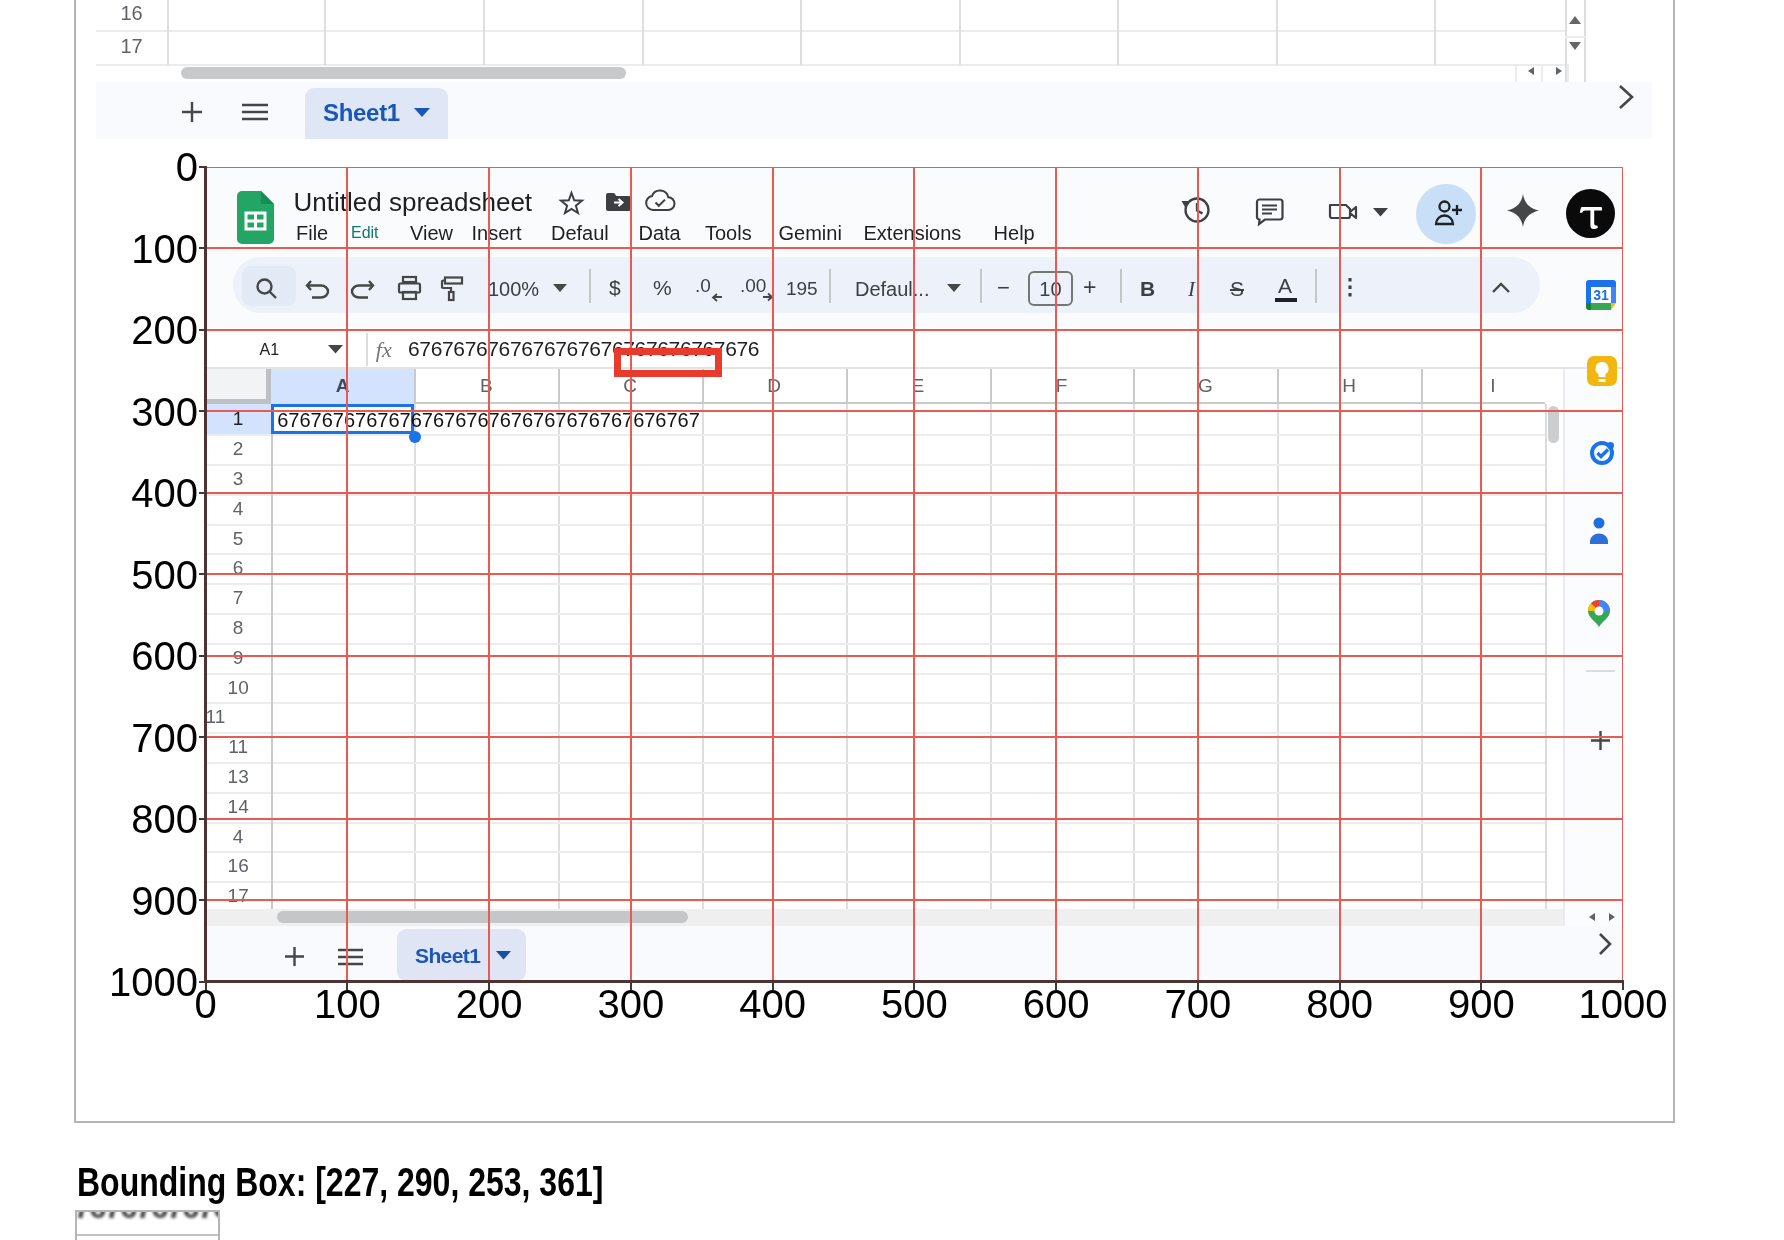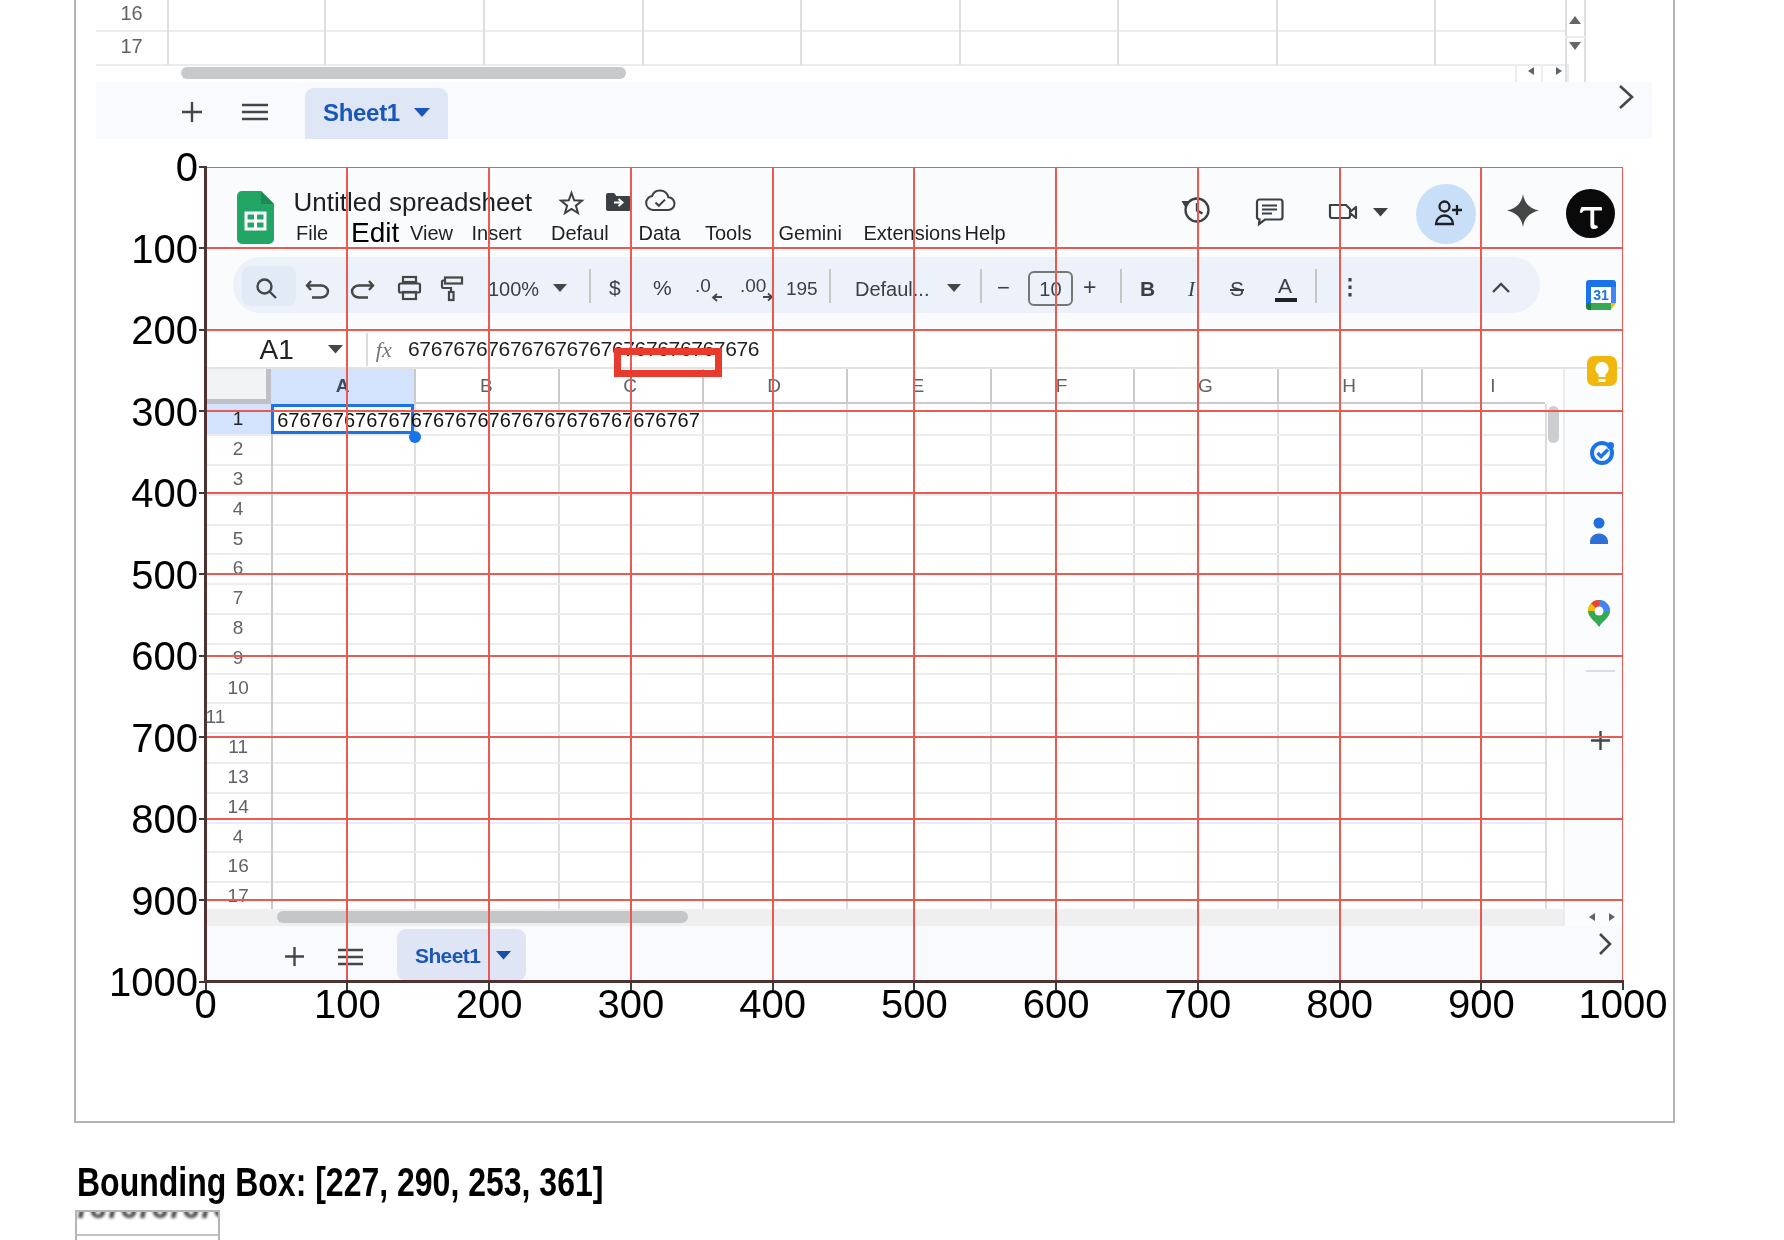--- a/index.html
+++ b/index.html
@@ -121,29 +121,29 @@
     </svg>
 <svg style="left:400px;top:26px;" width="25" height="18">
       <path d="M0 2 a2 2 0 0 1 2-2 H8 l2.5 3 H23 a2 2 0 0 1 2 2 V16 a2 2 0 0 1 -2 2 H2 a2 2 0 0 1 -2-2 Z" fill="#3c4043"></path>
       <path d="M8 9.5 H16 M12.5 6 L16.5 9.5 L12.5 13" stroke="#fff" stroke-width="2" fill="none"></path>
     </svg>
 <svg style="left:439px;top:25px;" width="31" height="21">
       <path d="M8 18 a7 7 0 0 1 -1 -13.9 a8.5 8.5 0 0 1 16.3 1.2 A6 6 0 0 1 23 18 Z" fill="none" stroke="#3c4043" stroke-width="2"></path>
       <path d="M10.5 10.5 L13.8 13.8 L20 7.6" stroke="#3c4043" stroke-width="2" fill="none"></path>
     </svg>
 <div class="a" style="left:90.4px;top:56px;font-size:20px;line-height:20px;color:#1f1f1f;">File</div>
-<div class="a" style="left:145.4px;top:56px;font-size:28px;line-height:20px;color:#000000;">Edit</div>
+<div class="a" style="left:145.4px;top:56px;font-size:16px;line-height:20px;color:#0f766e;">Edit</div>
 <div class="a" style="left:204.4px;top:56px;font-size:20px;line-height:20px;color:#1f1f1f;">View</div>
 <div class="a" style="left:265.9px;top:56px;font-size:20px;line-height:20px;color:#1f1f1f;">Insert</div>
 <div class="a" style="left:345.4px;top:56px;font-size:20px;line-height:20px;color:#1f1f1f;">Defaul</div>
 <div class="a" style="left:432.9px;top:56px;font-size:20px;line-height:20px;color:#1f1f1f;">Data</div>
 <div class="a" style="left:499.4px;top:56px;font-size:20px;line-height:20px;color:#1f1f1f;">Tools</div>
 <div class="a" style="left:572.9px;top:56px;font-size:20px;line-height:20px;color:#1f1f1f;">Gemini</div>
 <div class="a" style="left:657.9px;top:56px;font-size:20px;line-height:20px;color:#1f1f1f;">Extensions</div>
-<div class="a" style="left:759px;top:56px;font-size:20px;line-height:20px;color:#1f1f1f;">Help</div>
+<div class="a" style="left:788px;top:56px;font-size:20px;line-height:20px;color:#1f1f1f;">Help</div>
 <svg style="left:976px;top:28px;" width="30" height="30">
       <circle cx="15" cy="15" r="11.5" fill="none" stroke="#3c4043" stroke-width="2.3"></circle>
       <path d="M0.5 9 L8.5 9 L4 15 Z" fill="#3c4043" transform="translate(-1,-3)"></path>
       <path d="M15 8 V15.5 L20.5 18.5" stroke="#3c4043" stroke-width="2.3" fill="none"></path>
     </svg>
 <svg style="left:1049px;top:31px;" width="30" height="28">
       <path d="M2 4 a2.5 2.5 0 0 1 2.5-2.5 H25 a2.5 2.5 0 0 1 2.5 2.5 V19 a2.5 2.5 0 0 1 -2.5 2.5 H10 L4 26 L4.5 21.5 H4.5 a2.5 2.5 0 0 1 -2.5-2.5 Z" fill="none" stroke="#3c4043" stroke-width="2.2"></path>
       <path d="M7 7.5 H22 M7 11.5 H22 M7 15.5 H17" stroke="#3c4043" stroke-width="2"></path>
     </svg>
 <svg style="left:1122px;top:34px;" width="34" height="23">
@@ -229,21 +229,21 @@
 <svg style="left:1380.9px;top:113.2px;" width="30" height="30">
       <rect x="0" y="0" width="30" height="30" rx="3" fill="#fff"></rect>
       <path d="M0 3 a3 3 0 0 1 3-3 H27 a3 3 0 0 1 3 3 V7 H0 Z" fill="#1a73e8"></path>
       <rect x="0" y="7" width="5" height="16" fill="#1a73e8"></rect>
       <rect x="25" y="7" width="5" height="16" fill="#4285f4"></rect>
       <path d="M0 23 H5 V30 H3 a3 3 0 0 1 -3-3 Z" fill="#188038"></path>
       <rect x="5" y="23" width="20" height="7" fill="#34a853"></rect>
       <path d="M25 23 H30 L25 30 Z" fill="#fbbc04"></path>
       <text x="15" y="20" text-anchor="middle" font-size="14" font-weight="bold" fill="#1a73e8" font-family="Liberation Sans">31</text>
     </svg>
-<div class="a" style="left:53.9px;top:173px;font-size:28px;line-height:20px;color:#202124;">A1</div>
+<div class="a" style="left:53.9px;top:173px;font-size:16px;line-height:20px;color:#202124;">A1</div>
 <svg style="left:122px;top:178px;" width="15" height="9">
       <path d="M0 0 H15 L7.5 8.5 Z" fill="#444746"></path>
     </svg>
 <div class="a" style="left:160.9px;top:166px;width:2px;height:33px;background:#dadce0;"></div>
 <div class="a" style="left:170.2px;top:172px;font-size:22px;line-height:22px;font-style:italic;color:#747775;font-family:'Liberation Serif',serif;">fx</div>
 <div class="a" style="left:202.4px;top:172px;font-size:21px;line-height:20px;color:#202124;letter-spacing:-0.35px;">6767676767676767676767676767676</div>
 <div class="a" style="left:0;top:202.6px;width:1339.7px;height:35px;background:#fff;border-bottom:2px solid #c8cacc;box-sizing:border-box;"></div>
 <div class="a" style="left:0;top:202.6px;width:65.1px;height:35px;background:#f1f3f4;border-right:5px solid #bdc1c6;border-bottom:5px solid #bdc1c6;box-sizing:border-box;"></div>
 <div class="a" style="left:65.1px;top:202.6px;width:143.8px;height:35px;background:#d3e3fd;"></div>
 <div class="a" style="left:65.1px;top:209.6px;width:143.8px;text-align:center;font-size:19px;line-height:19px;font-weight:bold;color:#3f4a5f;">A</div>

